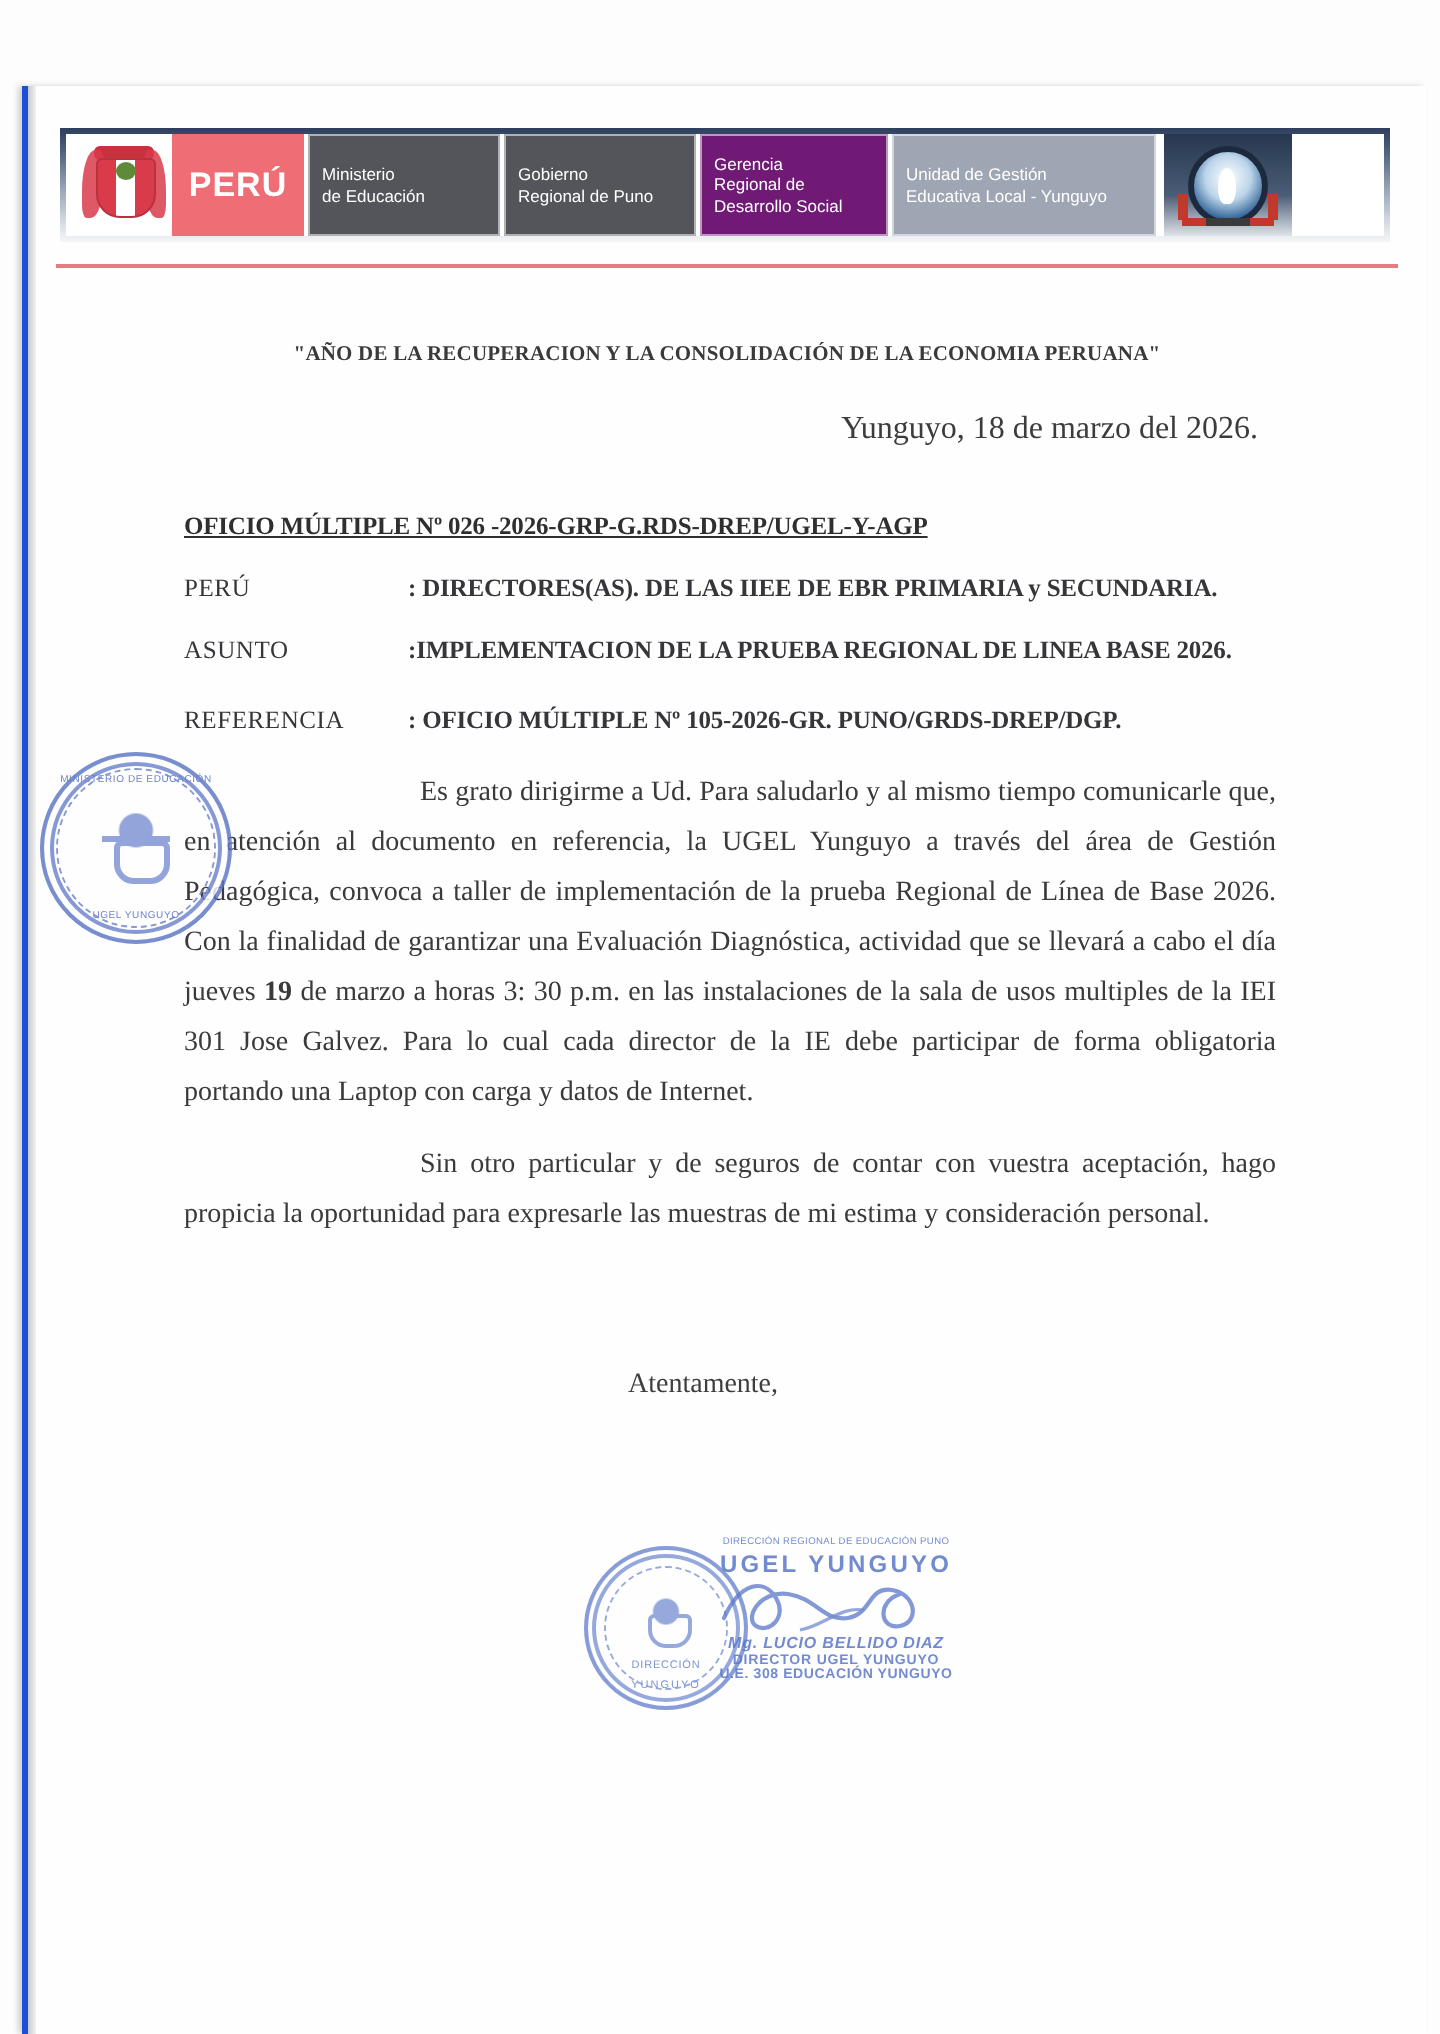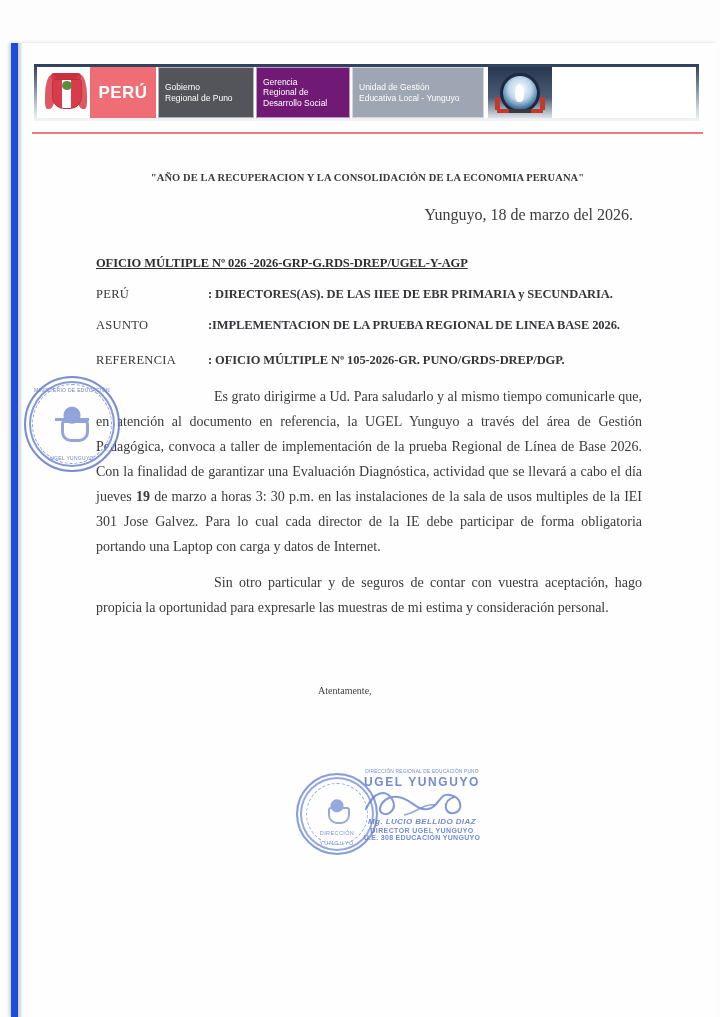--- a/index.html
+++ b/index.html
@@ -17,21 +17,21 @@
   }
   
   .sheet {
     position: absolute;
     left: 11px;
     top: 43px;
     width: 699px;
     height: 974px;
     background: #fefefe;
     box-shadow: -2px 0 3px rgba(0,0,0,0.18);
-    border-left: 7px solid #1d4ed8;
+    border-left: 3px solid #1d4ed8;
   }
   .sheet::before {
     content: "";
     position: absolute;
     left: 0; top: 0; bottom: 0;
     width: 4px;
     background: linear-gradient(to right, #c9c9c9, #f2f2f2);
   }
 
   
@@ -244,21 +244,21 @@
   }
   .para.p1 { top: 341px; }
   .para.p2 { top: 487px; margin-top: 40px; }
   .para .ind { display: inline-block; width: 118px; }
   .para b { font-weight: 700; }
 
   .atentamente {
     position: absolute;
     left: 300px;
     top: 642px;
-    font-size: 10px;
+    font-size: 14px;
     color: #3e3e3e;
   }
 
   
   .seal-left {
     position: absolute;
     left: 6px;
     top: 333px;
     width: 92px;
     height: 92px;
@@ -409,20 +409,26 @@
 
         <div class="coat">
           <div class="topband"></div>
           <div class="wreath-l"></div>
           <div class="wreath-r"></div>
           <div class="shield"></div>
         </div>
 
         <div class="peru-box">PERÚ</div>
 
+        <div class="blk blk-dark b1">
+          <span>
+            <span>Ministerio</span><br>
+            <span>de Educación</span>
+          </span>
+        </div>
 
         <div class="blk blk-dark b2">
           <span>
             <span>Gobierno</span><br>
             <span>Regional de Puno</span>
           </span>
         </div>
 
         <div class="blk blk-darker b3">
           <span>

